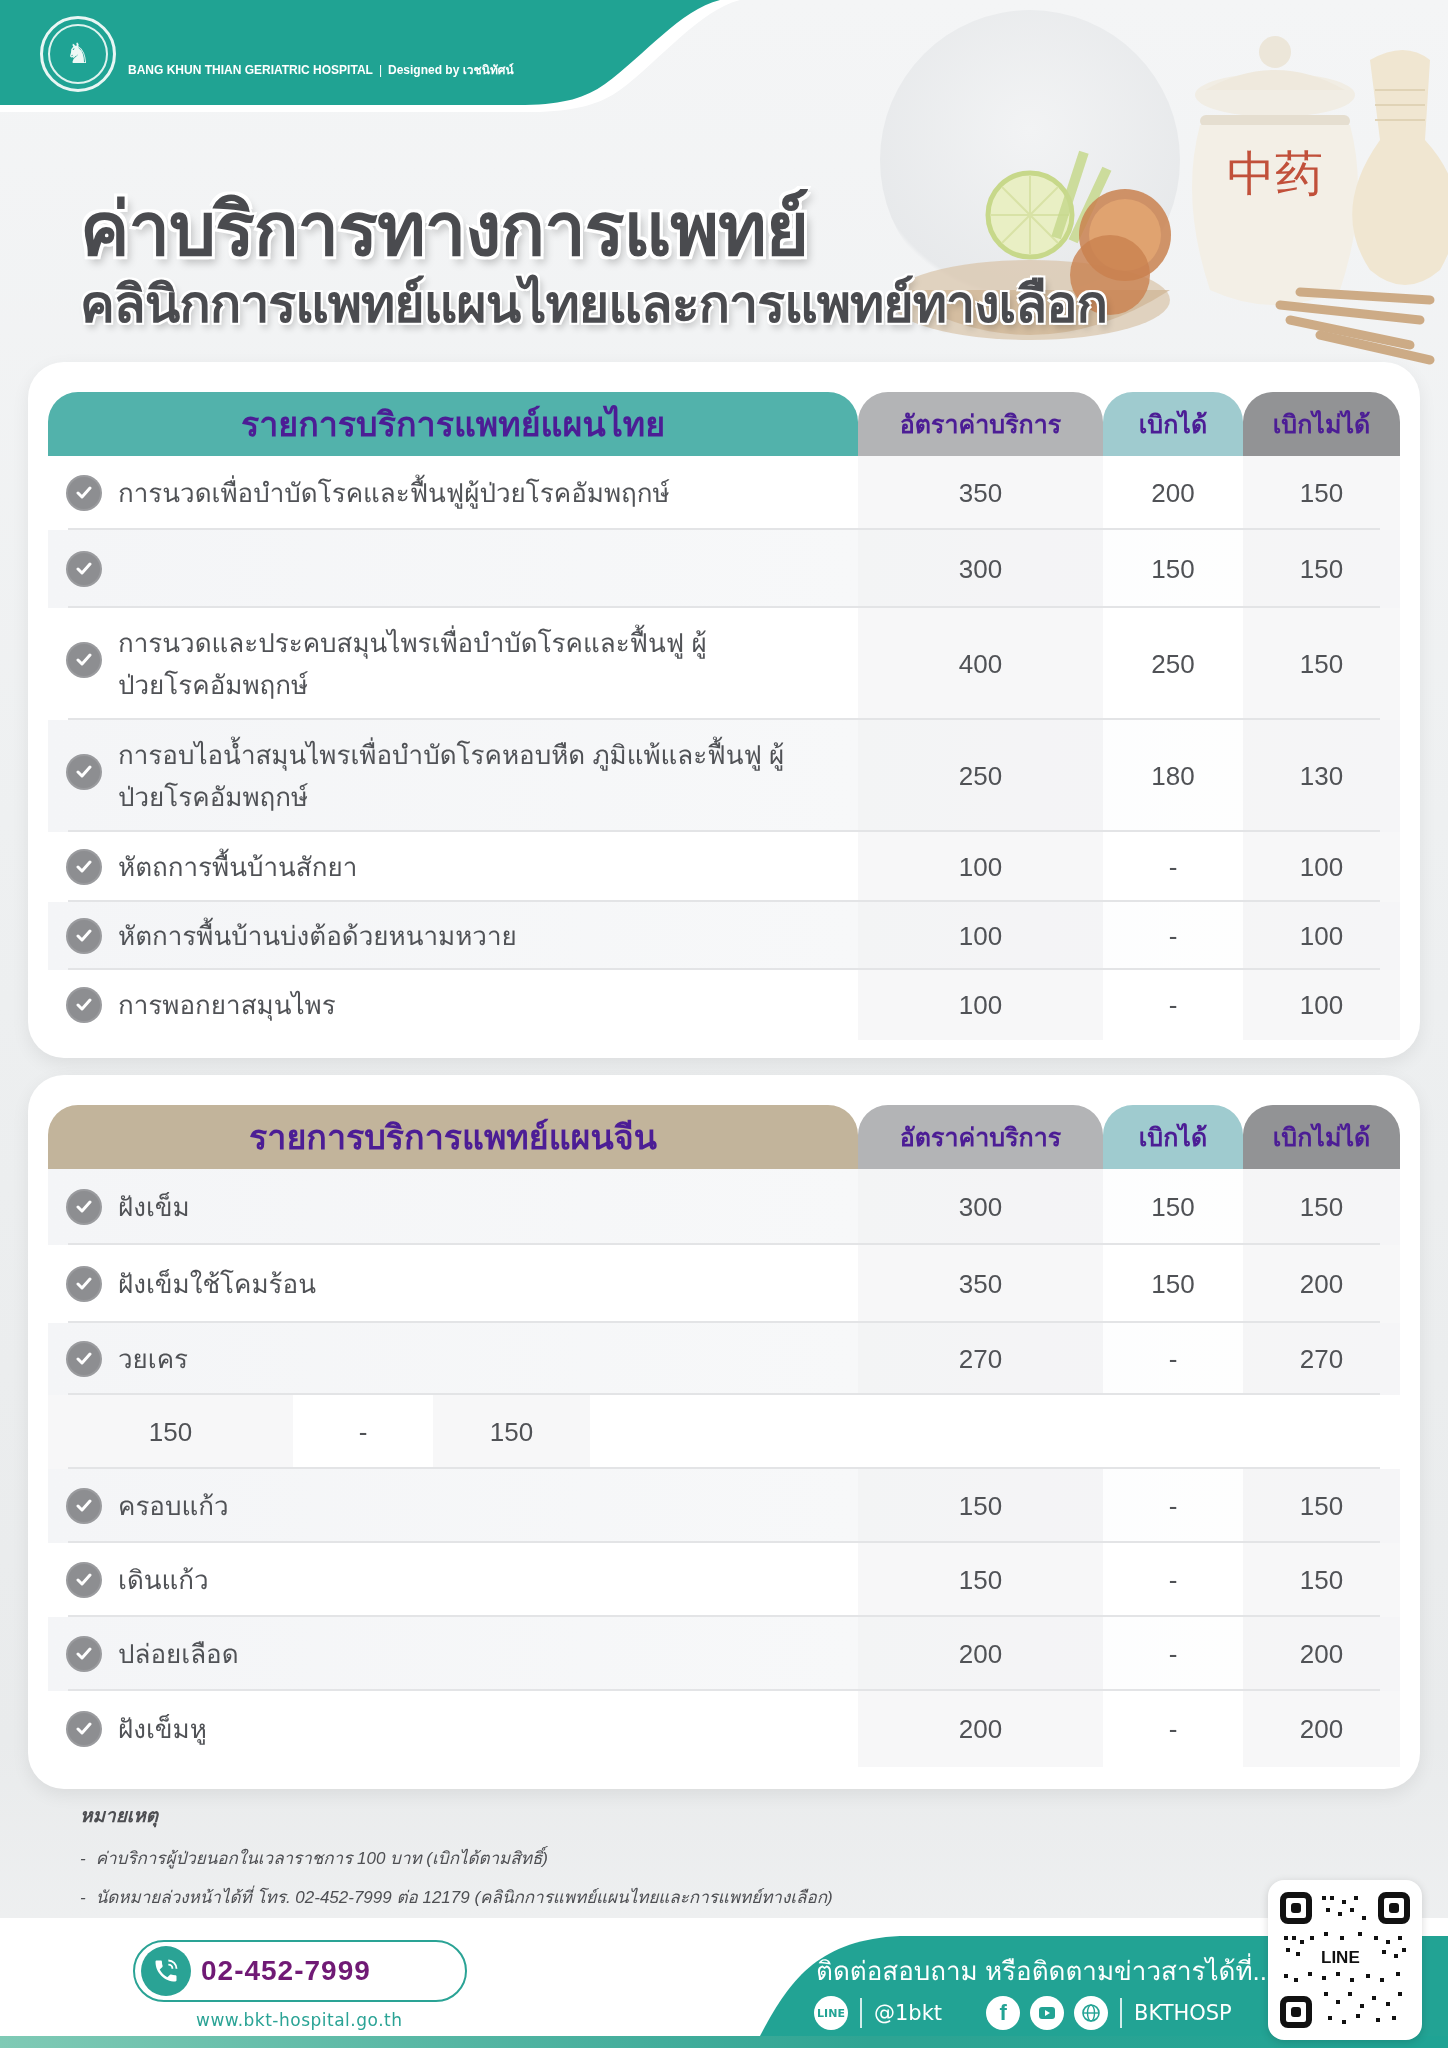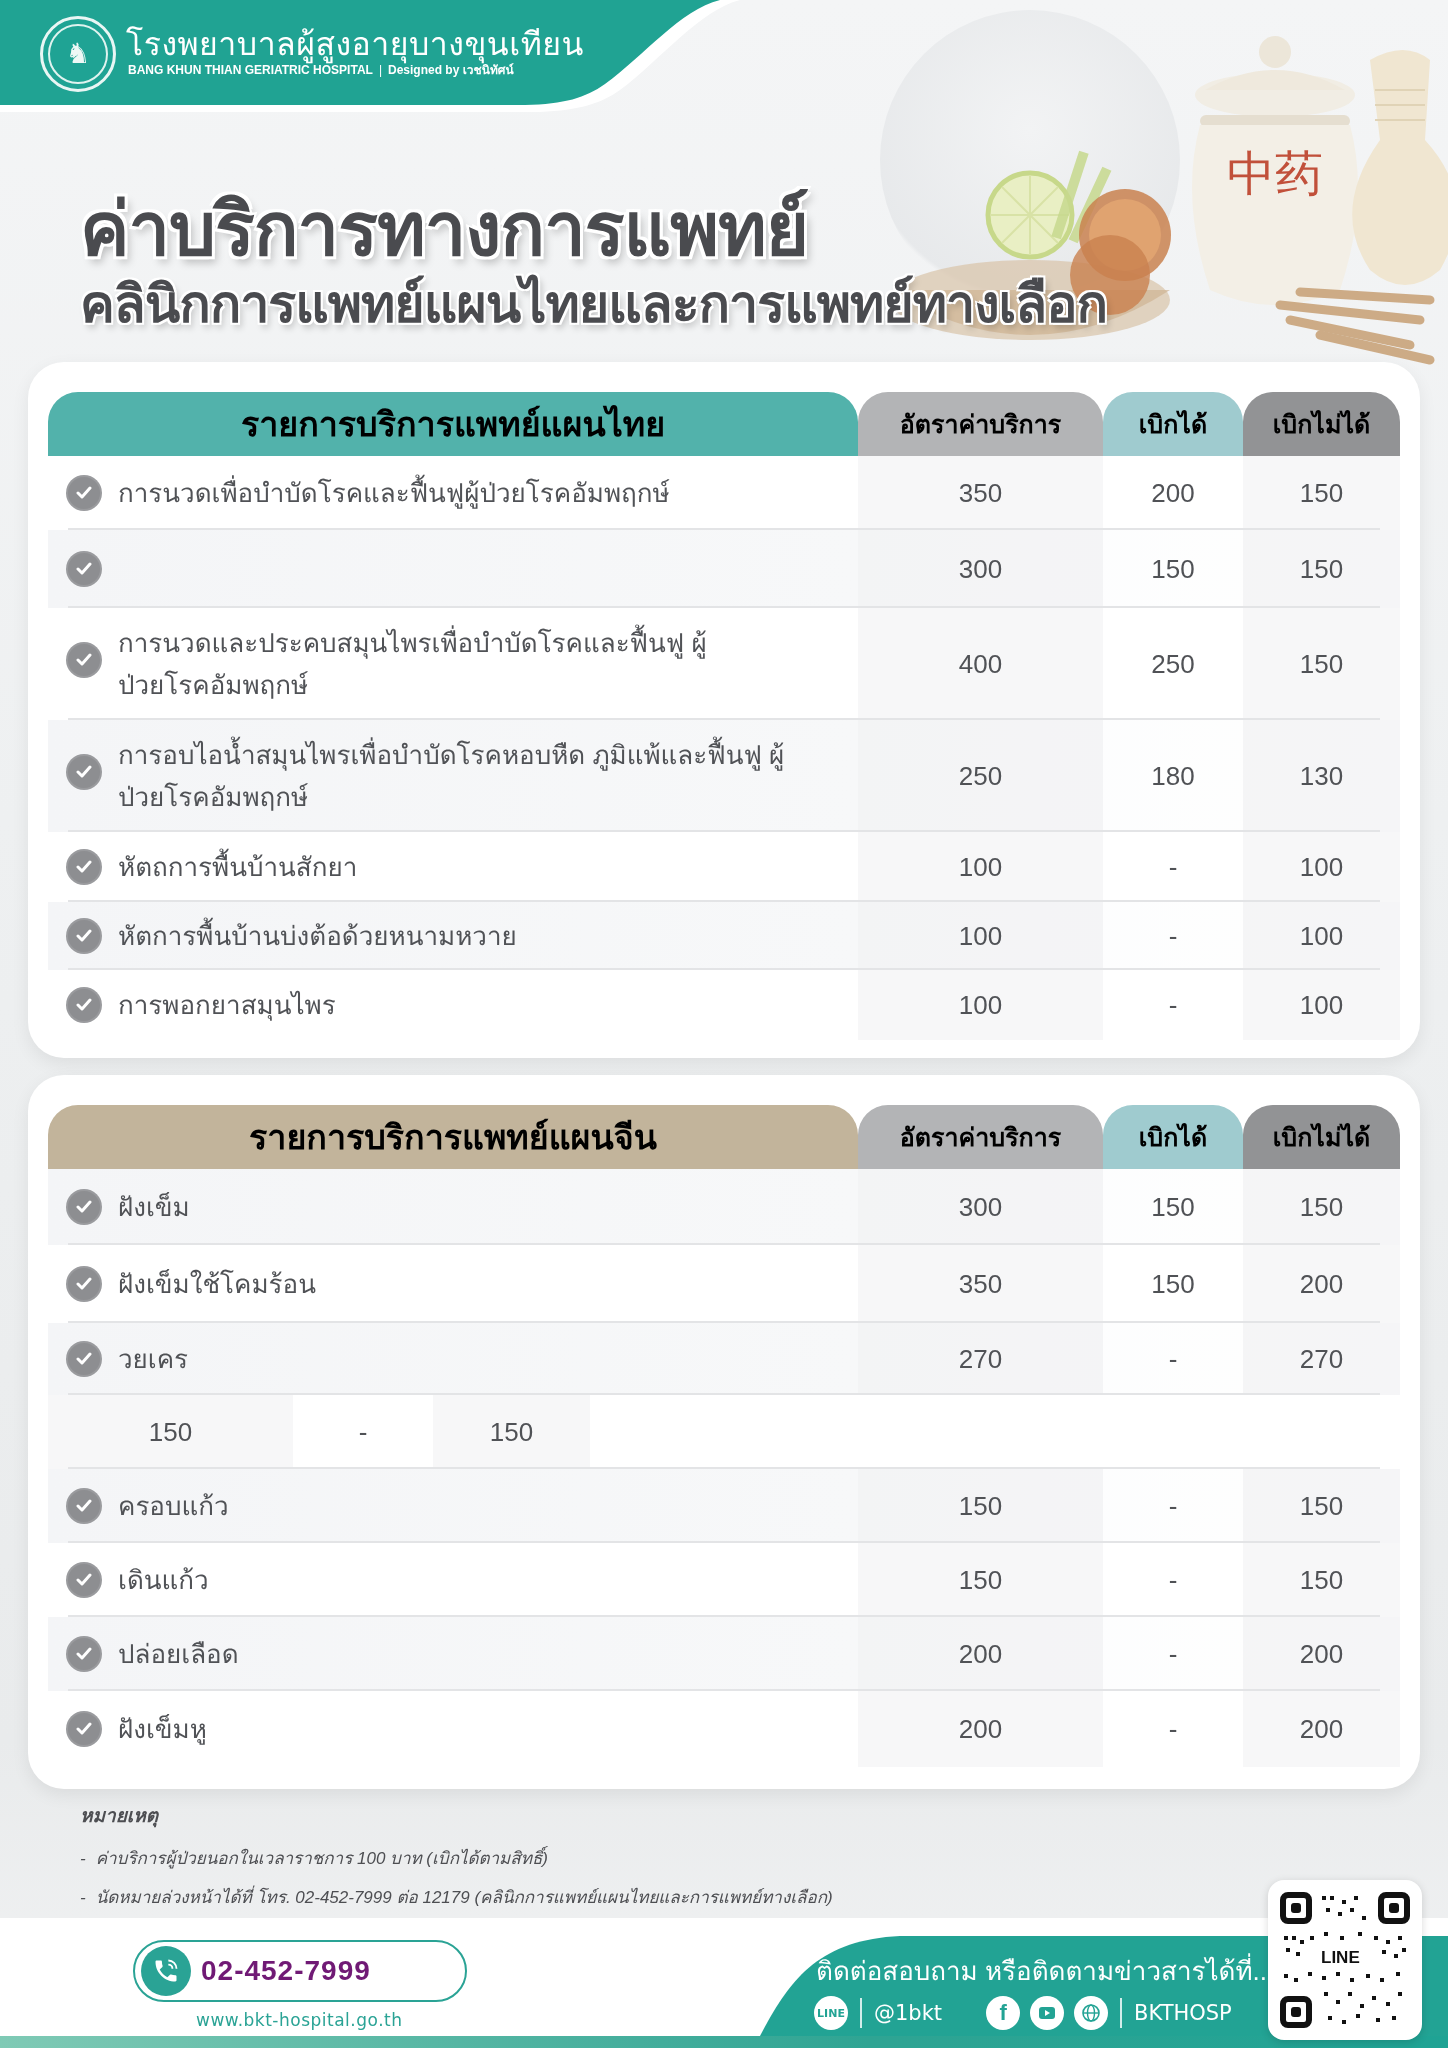--- a/index.html
+++ b/index.html
@@ -59,21 +59,21 @@
   .card {
     position: absolute; left: 28px; width: 1392px; background: #ffffff;
     border-radius: 36px; box-shadow: 0 6px 18px rgba(0,0,0,0.07);
   }
   .card.thai { top: 362px; height: 696px; }
   .card.chinese { top: 1075px; height: 714px; }
   .table { position: absolute; left: 20px; top: 18px; width: 1352px; }
   .thead { display: flex; height: 76px; }
   .th {
     display: flex; align-items: center; justify-content: center;
-    color: #000000; font-weight: bold; font-family: "Liberation Sans", sans-serif;
+    color: #4c1d95; font-weight: bold; font-family: "Liberation Sans", sans-serif;
     border-radius: 30px 30px 0 0;
     margin-top: 12px;
   }
   .th.title { width: 810px; font-size: 34px; }
   .th.rate { width: 245px; font-size: 25px; background: #b3b4b6; }
   .th.claim { width: 140px; font-size: 25px; background: #9fcbcf; }
   .th.noclaim { width: 157px; font-size: 25px; background: #929395; }
   .thai .th.title { background: #52b2ab; }
   .chinese .th.title { background: #c2b49b; }
 
@@ -163,21 +163,20 @@
 <body>
 
 <div class="top-band">
   <svg width="1448" height="130" viewBox="0 0 1448 130">
     <path d="M0 0 H740 C700 10 660 60 620 90 C600 104 580 110 540 112 H0 Z" fill="#ffffff"></path>
     <path d="M0 0 H720 C680 10 645 55 605 84 C585 98 565 104 525 105 H0 Z" fill="#20a393"></path>
   </svg>
   <div class="logo">
     <div class="logo-inner">♞</div>
   </div>
-  <div class="hosp-name-th">โรงพยาบาลผู้สูงอายุบางขุนเทียน</div>
   <div class="hosp-name-en">
     <span>BANG KHUN THIAN GERIATRIC HOSPITAL</span><span class="sep">|</span><span>Designed by เวชนิทัศน์</span>
   </div>
 </div>
 
 <div class="yin"></div>
 
 <svg class="hero-art" width="628" height="370" viewBox="0 0 628 370">
 
   <ellipse cx="210" cy="300" rx="140" ry="40" fill="#d9c3a8" opacity="0.7"></ellipse>

